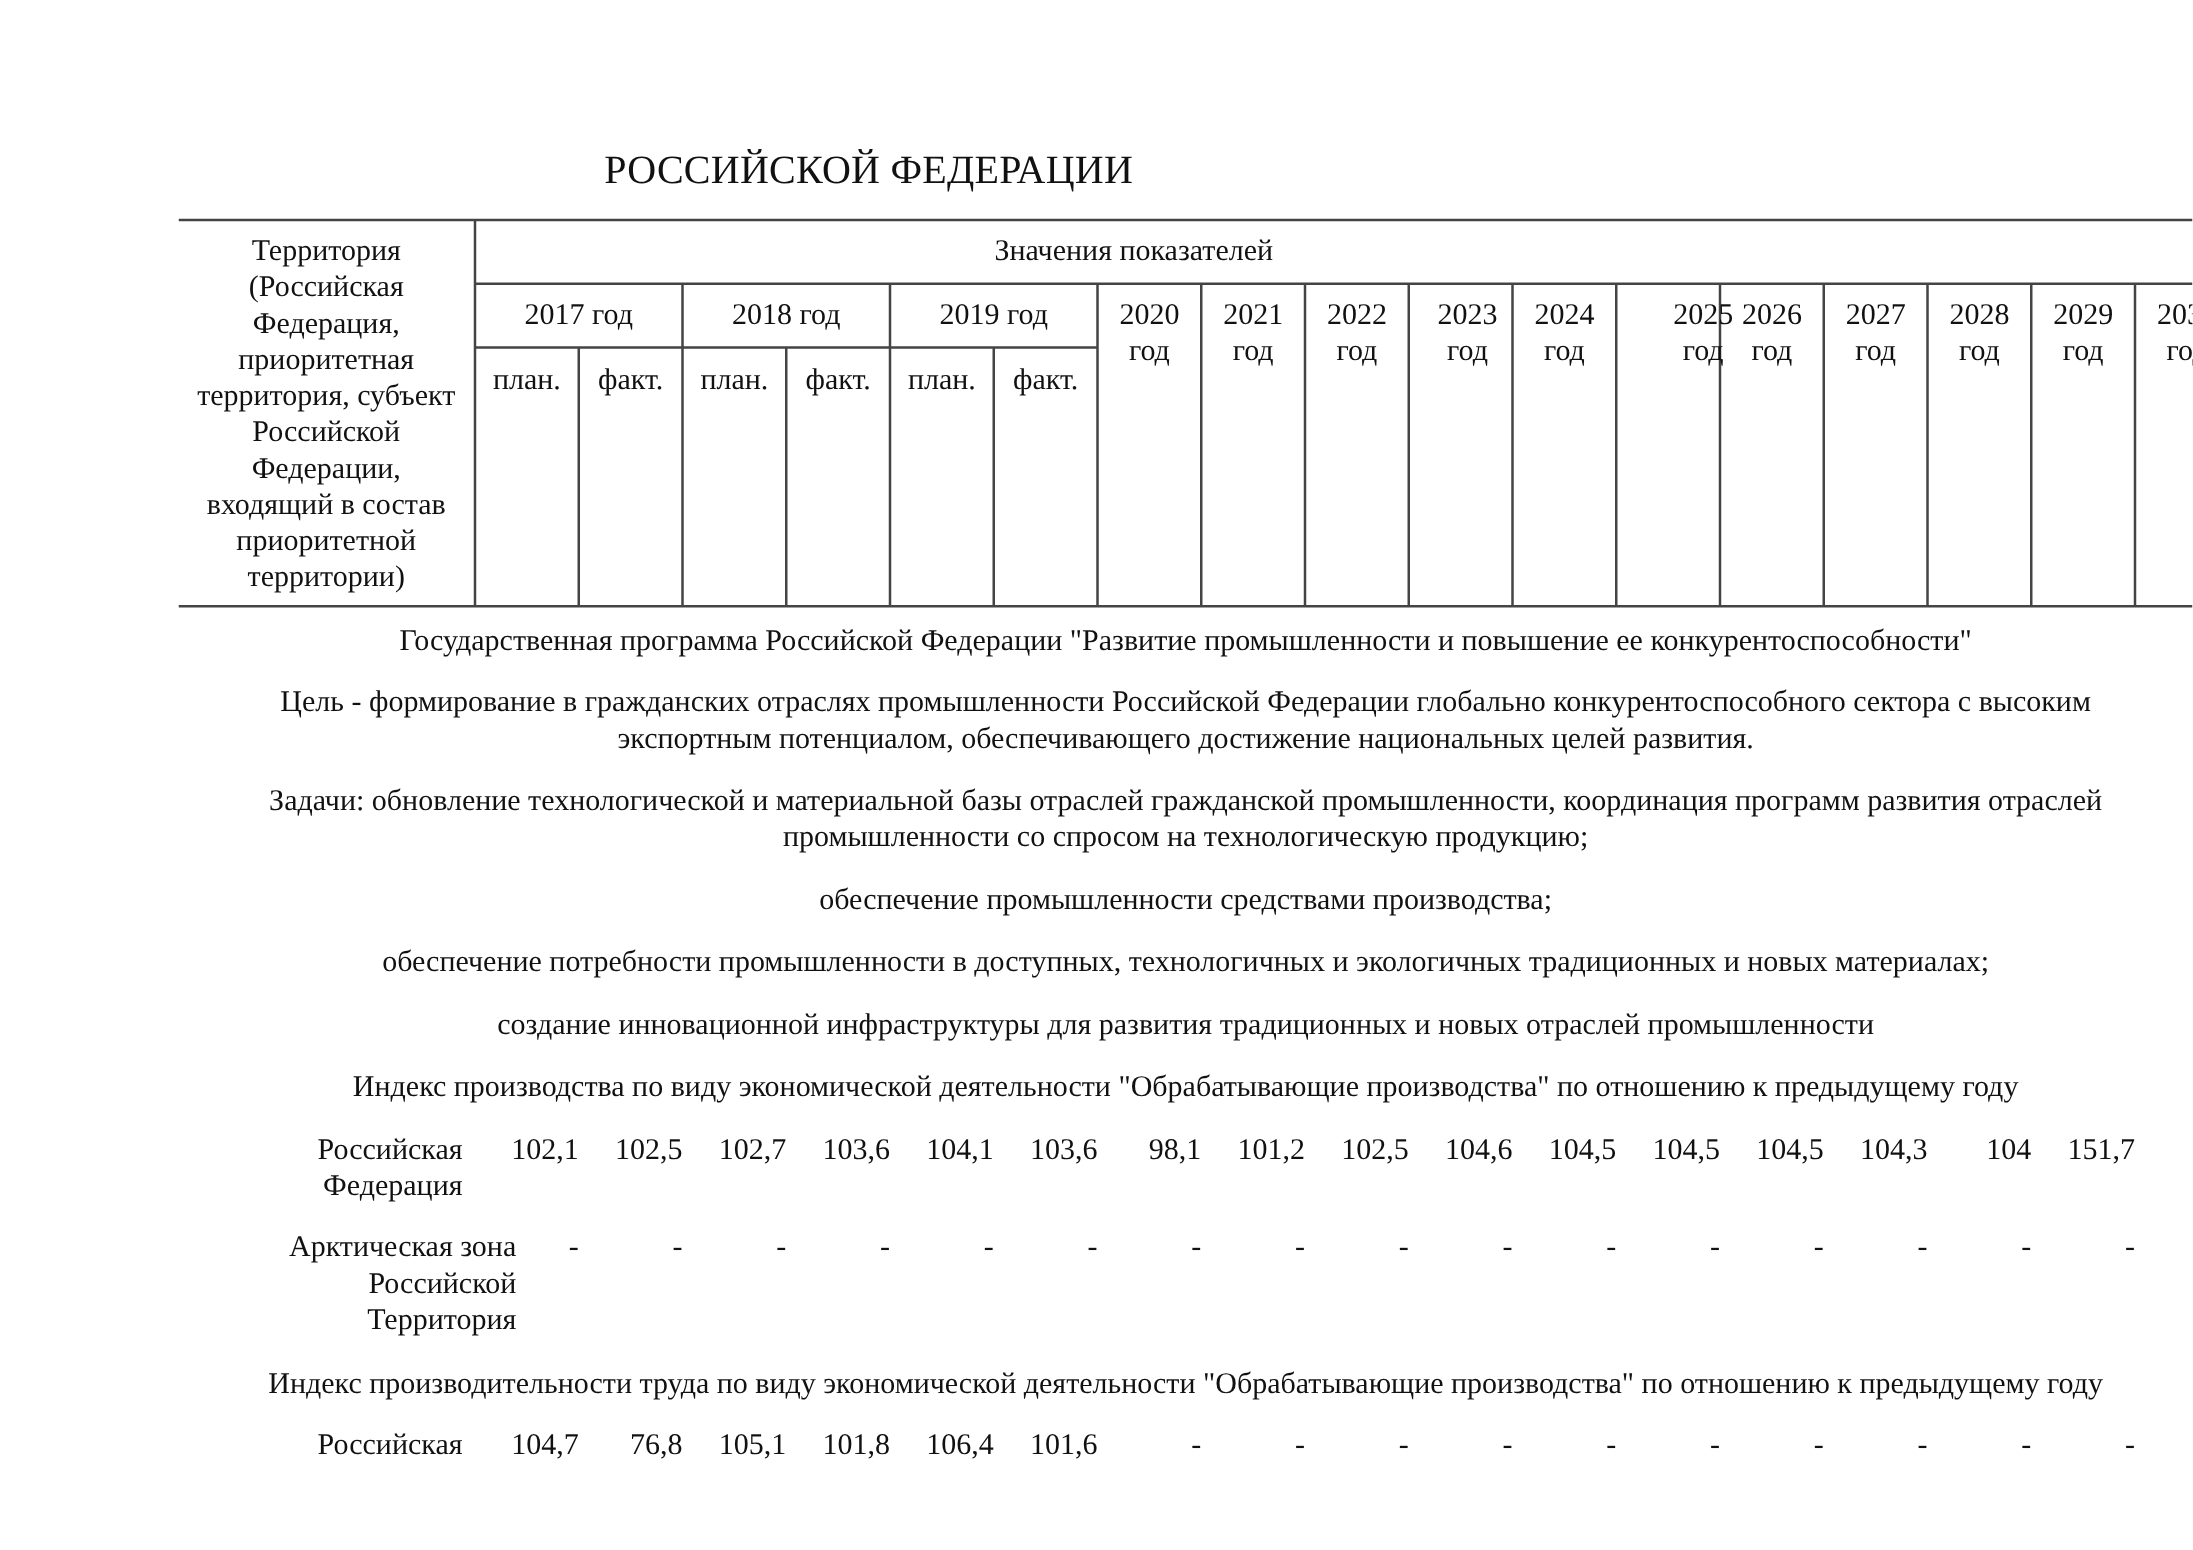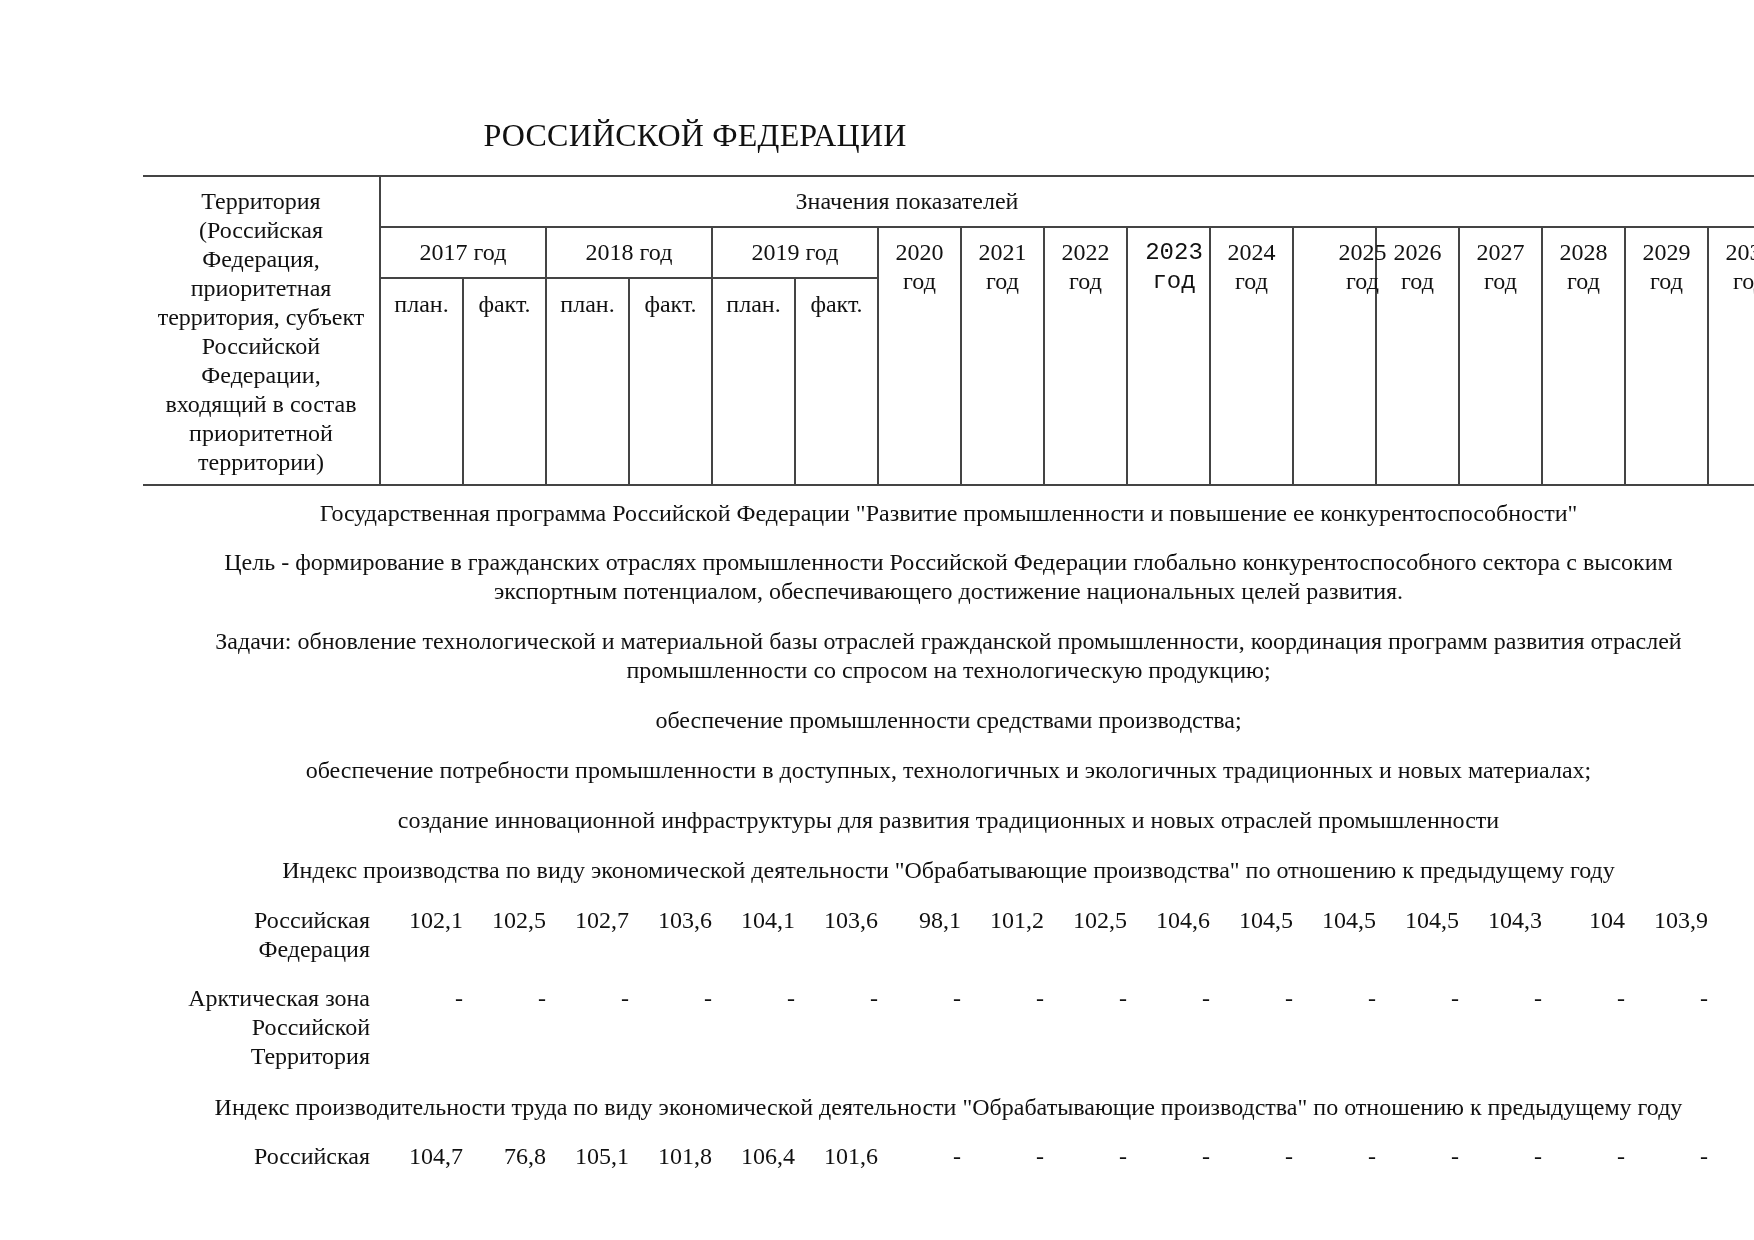--- a/index.html
+++ b/index.html
@@ -77,21 +77,21 @@
         <div>год</div>
       </div>
       <div class="cell" style="left: 961px; width: 83px; top: 238px;">
         <div>2021</div>
         <div>год</div>
       </div>
       <div class="cell" style="left: 1044px; width: 83px; top: 238px;">
         <div>2022</div>
         <div>год</div>
       </div>
-      <div class="cell" style="left: 1127px; width: 94px; top: 238px; font-family: Liberation Mono, monospace;">
+      <div class="cell" style="left: 1127px; width: 94px; top: 238px;">
         <div>2023</div>
         <div>год</div>
       </div>
       <div class="cell" style="left: 1210px; width: 83px; top: 238px;">
         <div>2024</div>
         <div>год</div>
       </div>
       <div class="cell" style="left: 1293px; width: 83px; top: 238px; margin-left: 28px;">
         <div>2025</div>
         <div>год</div>
@@ -146,25 +146,25 @@
     <div class="num" style="left: 795px; top: 906px;">103,6</div>
     <div class="num" style="left: 878px; top: 906px;">98,1</div>
     <div class="num" style="left: 961px; top: 906px;">101,2</div>
     <div class="num" style="left: 1044px; top: 906px;">102,5</div>
     <div class="num" style="left: 1127px; top: 906px;">104,6</div>
     <div class="num" style="left: 1210px; top: 906px;">104,5</div>
     <div class="num" style="left: 1293px; top: 906px;">104,5</div>
     <div class="num" style="left: 1376px; top: 906px;">104,5</div>
     <div class="num" style="left: 1459px; top: 906px;">104,3</div>
     <div class="num" style="left: 1542px; top: 906px;">104</div>
-    <div class="num" style="left: 1625px; top: 906px;">103,9</div>
+    <div class="num" style="left: 1625px; top: 906px;">151,7</div>
     <div class="num" style="left: 1708px; top: 906px;">103</div>
   </div>
 
-<div class="rowlabel" style="top:984px;">
+<div class="rowlabel" style="top:984px;margin-left:43px;">
   <div>Арктическая зона</div>
   <div>Российской</div>
   <div>Территория</div>
 </div>
 <div id="row-0-1">
     <div class="num" style="left: 380px; top: 984px;">-</div>
     <div class="num" style="left: 463px; top: 984px;">-</div>
     <div class="num" style="left: 546px; top: 984px;">-</div>
     <div class="num" style="left: 629px; top: 984px;">-</div>
     <div class="num" style="left: 712px; top: 984px;">-</div>

